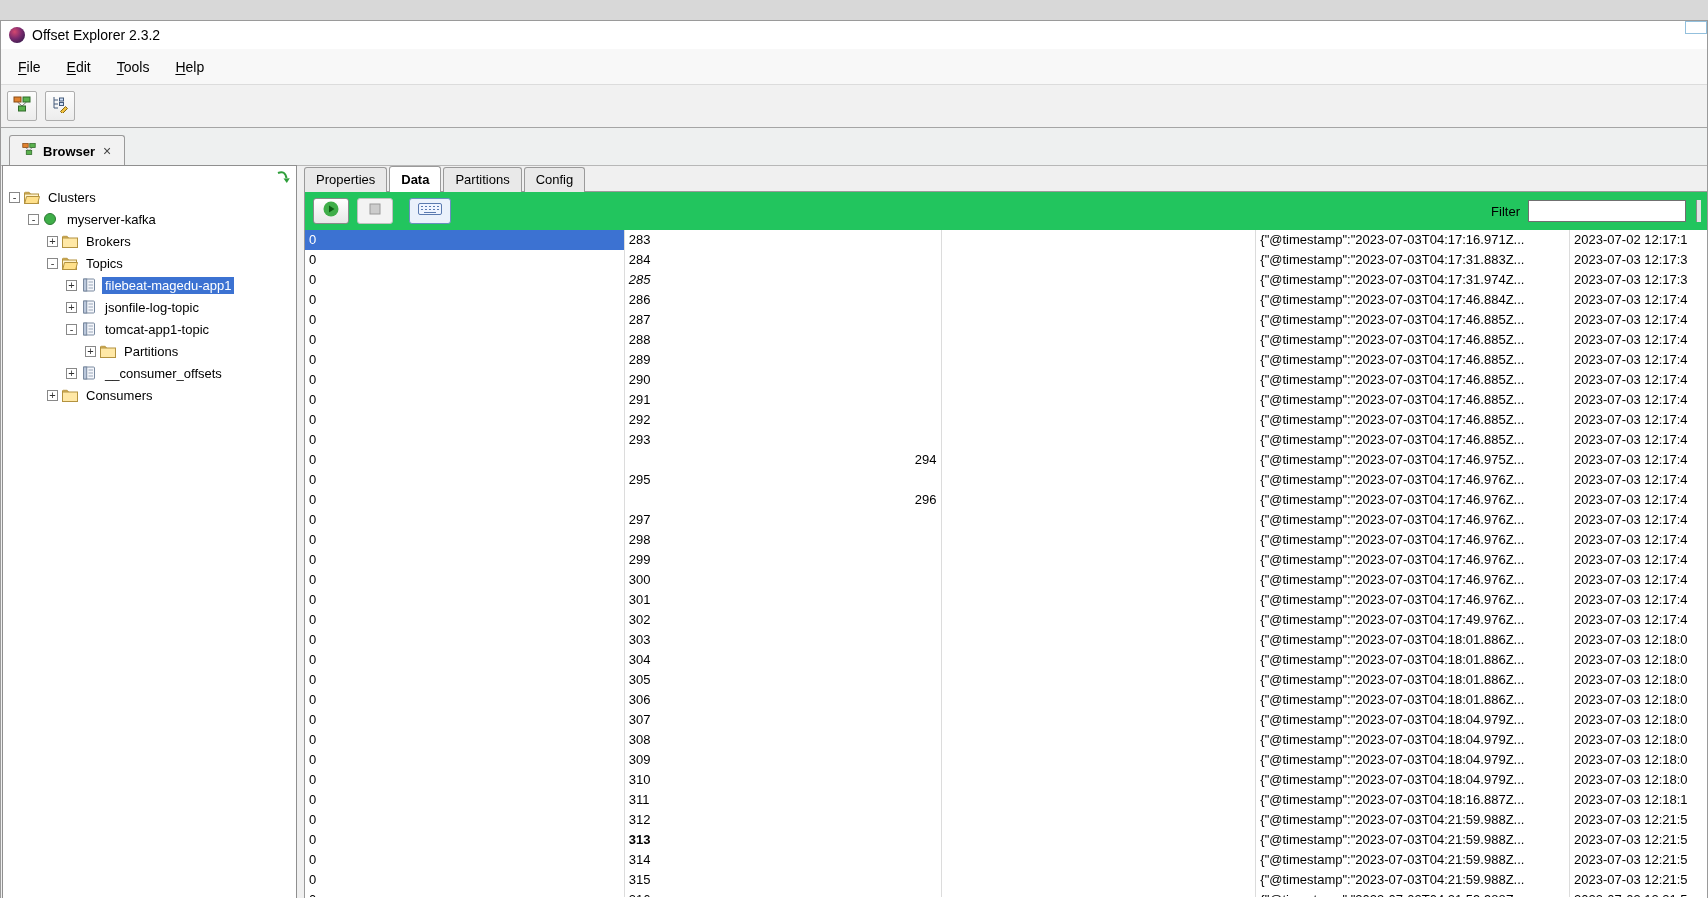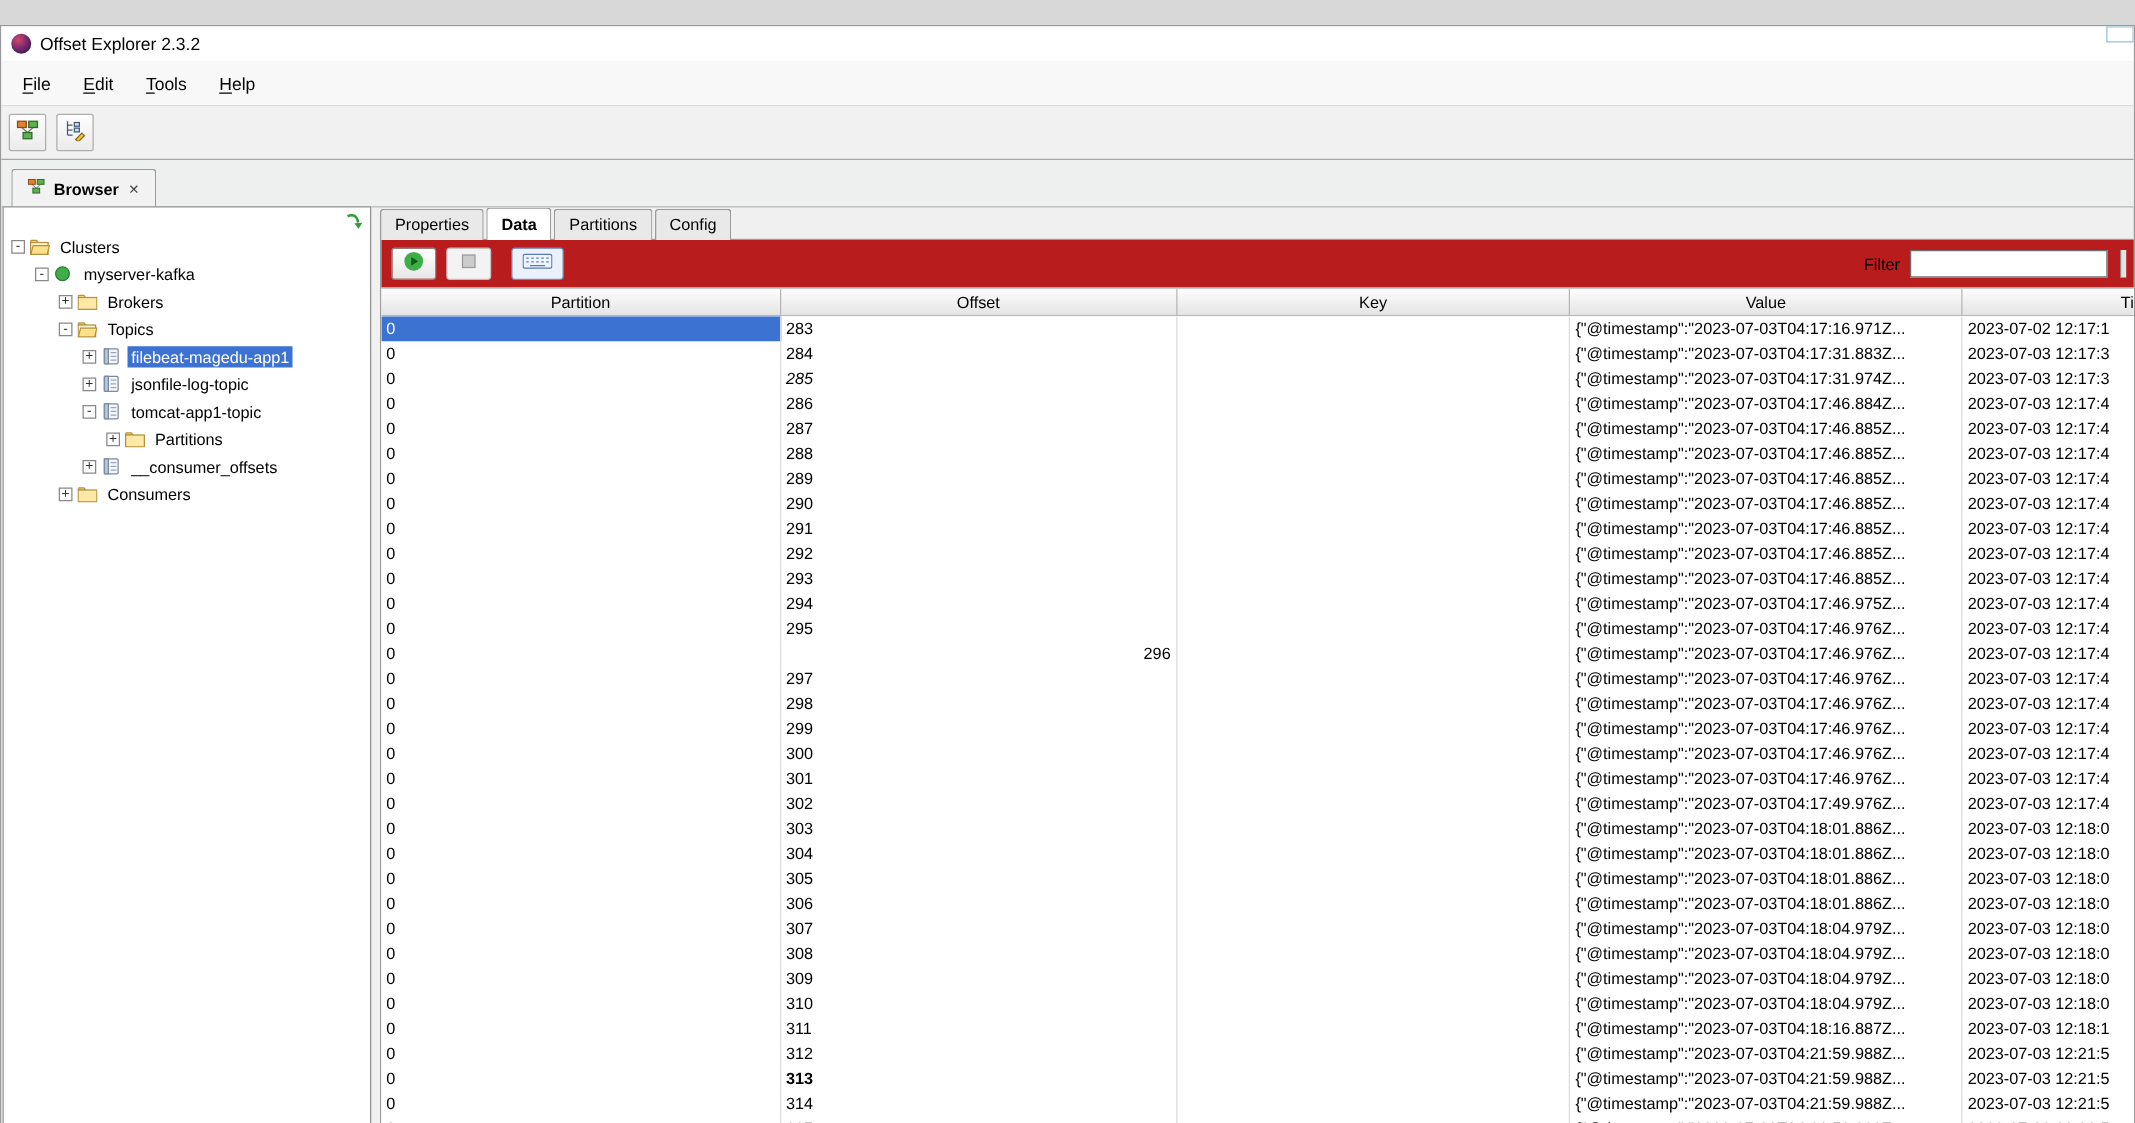--- a/index.html
+++ b/index.html
@@ -45,21 +45,21 @@
   .tree-label{font-size:13px;padding:1px 3px;}
   .tree-label.selected{background:#3c72d2;color:#fff;}
   
   .content-tabs{position:absolute;left:303px;top:146px;height:24px;display:flex;gap:2px;z-index:2;}
   .ctab{border:1px solid #9a9a9a;border-bottom:none;border-radius:3px 3px 0 0;background:#e9e9e9;
         font-size:13px;padding:0 11px;line-height:24px;height:25px;box-sizing:border-box;}
   .ctab.active{background:#ffffff;font-weight:bold;height:26px;margin-top:-1px;line-height:26px;}
   
   .content-box{position:absolute;left:303px;top:170px;width:1405px;bottom:0;background:#ffffff;
                border-top:1px solid #9a9a9a;border-left:1px solid #9a9a9a;box-sizing:border-box;overflow:hidden;}
-  .data-toolbar{height:38px;background:#b91c1c;display:flex;align-items:center;padding:0 8px;gap:8px;}
+  .data-toolbar{height:38px;background:#22c55e;display:flex;align-items:center;padding:0 8px;gap:8px;}
   .dt-btn{height:24px;border:1px solid #8a8a8a;border-radius:3px;background:linear-gradient(#ffffff,#e7e7e7);
           display:flex;align-items:center;justify-content:center;}
   .dt-btn.play{width:34px;}
   .dt-btn.stop{width:34px;border-color:#c0c0c0;background:#f3f3f3;}
   .dt-btn.keyboard{width:40px;margin-left:8px;border-color:#6a8fc0;background:#eaf1fb;}
   .filter-label{margin-left:auto;font-size:13px;}
   .filter-input{width:148px;height:20px;border:1px solid #707070;font-size:13px;padding:0 4px;
                 font-family:"Liberation Sans",sans-serif;}
   .edge-sliver{width:4px;height:22px;background:#e3e3e3;border-left:1px solid #8a8a8a;margin-left:2px;}
   
@@ -276,27 +276,20 @@
           <svg width="24" height="14" viewBox="0 0 24 14">
             <rect x="0.5" y="1.5" width="23" height="11" rx="1.5" fill="#eef4ff" stroke="#5a7ab0"></rect>
             <path d="M3 4.5 h2 M7 4.5 h2 M11 4.5 h2 M15 4.5 h2 M19 4.5 h2 M3 7.5 h2 M7 7.5 h2 M11 7.5 h2 M15 7.5 h2 M19 7.5 h2 M6 10.5 h12" stroke="#5a7ab0"></path>
           </svg>
         </span>
       </div>
       <span class="filter-label">Filter</span>
       <input class="filter-input" type="text" value="" style="">
       <div class="edge-sliver"></div>
     </div>
-    <div class="table-header">
-        <div class="hcell" style="width: 320px;">Partition</div>
-        <div class="hcell" style="width: 317px;">Offset</div>
-        <div class="hcell" style="width: 315px;">Key</div>
-        <div class="hcell" style="width: 314px;">Value</div>
-        <div class="hcell last" style="width: 139px;">Ti</div>
-      </div>
     <div class="table-body">
         <div class="trow">
           <div class="tcell sel" style="width: 320px;">0</div>
           <div class="tcell" style="width: 317px;">283</div>
           <div class="tcell" style="width: 315px;"></div>
           <div class="tcell" style="width: 314px;">{"@timestamp":"2023-07-03T04:17:16.971Z...</div>
           <div class="tcell" style="width: 139px;">2023-07-02 12:17:1</div>
         </div>
         <div class="trow">
           <div class="tcell" style="width: 320px;">0</div>
@@ -363,21 +356,21 @@
         </div>
         <div class="trow">
           <div class="tcell" style="width: 320px;">0</div>
           <div class="tcell" style="width: 317px;">293</div>
           <div class="tcell" style="width: 315px;"></div>
           <div class="tcell" style="width: 314px;">{"@timestamp":"2023-07-03T04:17:46.885Z...</div>
           <div class="tcell" style="width: 139px;">2023-07-03 12:17:4</div>
         </div>
         <div class="trow">
           <div class="tcell" style="width: 320px;">0</div>
-          <div class="tcell" style="width: 317px;">294</div>
+          <div class="tcell" style="width: 317px; text-align: right;">294</div>
           <div class="tcell" style="width: 315px;"></div>
           <div class="tcell" style="width: 314px;">{"@timestamp":"2023-07-03T04:17:46.975Z...</div>
           <div class="tcell" style="width: 139px;">2023-07-03 12:17:4</div>
         </div>
         <div class="trow">
           <div class="tcell" style="width: 320px;">0</div>
           <div class="tcell" style="width: 317px;">295</div>
           <div class="tcell" style="width: 315px;"></div>
           <div class="tcell" style="width: 314px;">{"@timestamp":"2023-07-03T04:17:46.976Z...</div>
           <div class="tcell" style="width: 139px;">2023-07-03 12:17:4</div>

